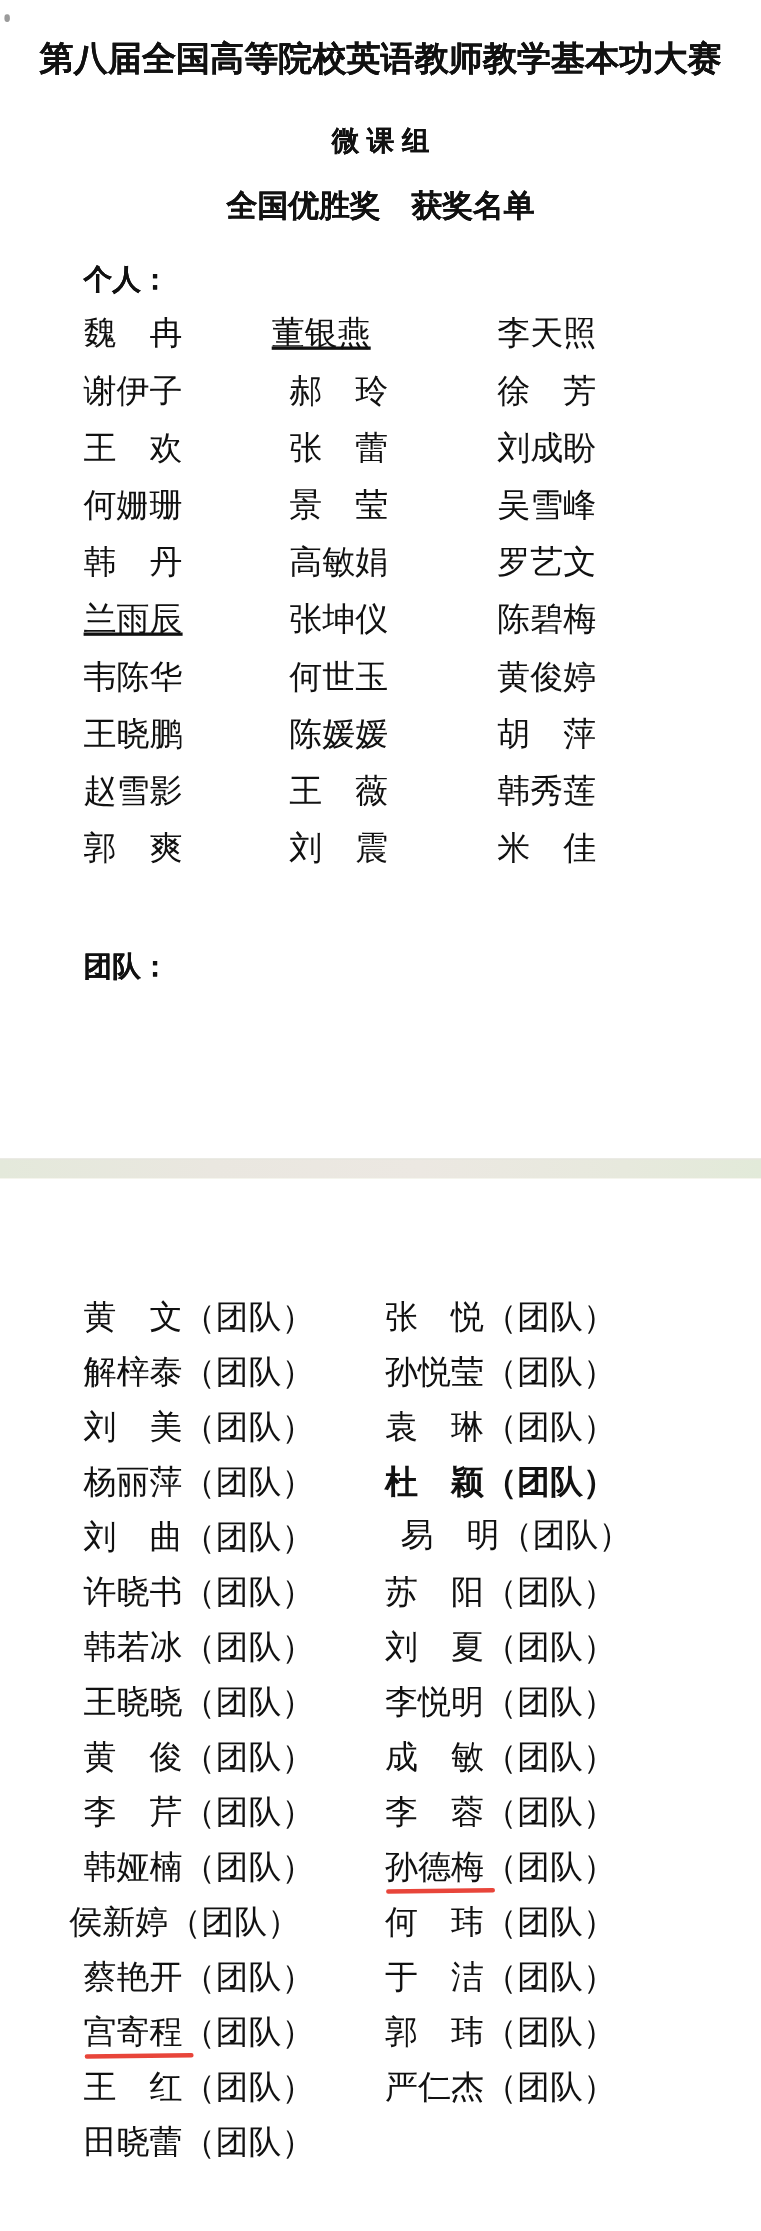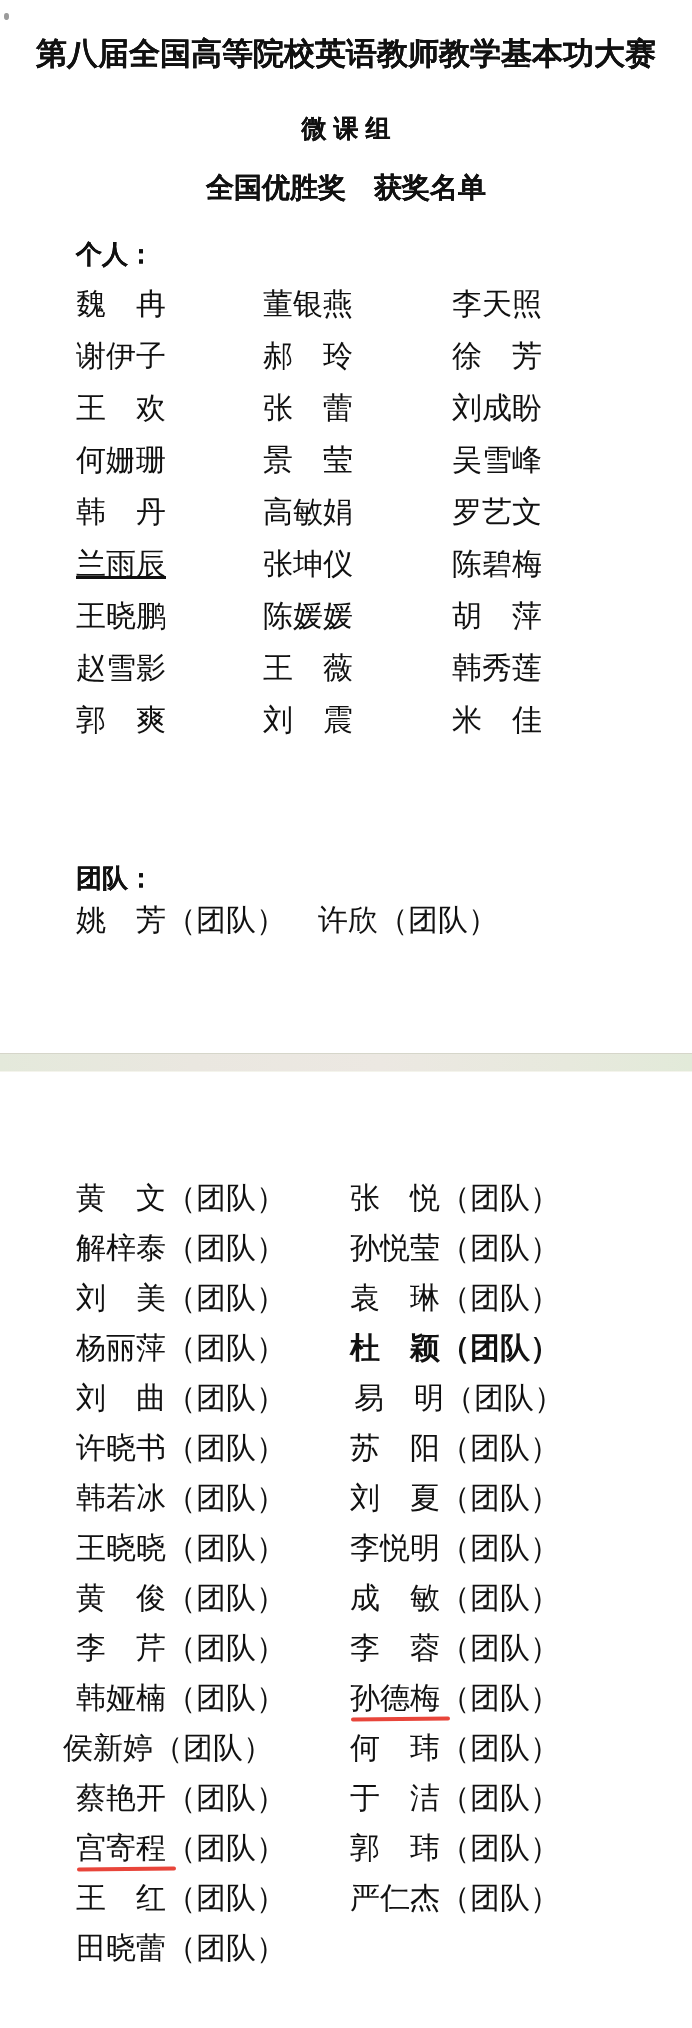--- a/index.html
+++ b/index.html
@@ -58,21 +58,21 @@
   <section class="page" id="page1">
     <span id="speck"></span>
     <div class="ttl" id="title1">第八届全国高等院校英语教师教学基本功大赛</div>
     <div class="ttl" id="title2">微课组</div>
     <div class="ttl" id="title3">全国优胜奖　获奖名单</div>
 
     <div class="sec-head" id="ind-head">个人：</div>
     <div class="grid" id="ind-grid">
         <div class="row">
           <span class="cell" style="left: 76px;">魏　冉</span>
-          <span class="cell" style="left: 263px;">董银燕</span>
+          <span class="cell" style="left: 247px; text-decoration: underline;">董银燕</span>
           <span class="cell" style="left: 452px;">李天照</span>
         </div>
         <div class="row">
           <span class="cell" style="left: 76px;">谢伊子</span>
           <span class="cell" style="left: 263px;">郝　玲</span>
           <span class="cell" style="left: 452px;">徐　芳</span>
         </div>
         <div class="row">
           <span class="cell" style="left: 76px;">王　欢</span>
           <span class="cell" style="left: 263px;">张　蕾</span>
@@ -87,43 +87,42 @@
           <span class="cell" style="left: 76px;">韩　丹</span>
           <span class="cell" style="left: 263px;">高敏娟</span>
           <span class="cell" style="left: 452px;">罗艺文</span>
         </div>
         <div class="row">
           <span class="cell" style="left: 76px; text-decoration: underline;">兰雨辰</span>
           <span class="cell" style="left: 263px;">张坤仪</span>
           <span class="cell" style="left: 452px;">陈碧梅</span>
         </div>
         <div class="row">
+          <span class="cell" style="left: 76px;">韦陈华</span>
+          <span class="cell" style="left: 263px;">何世玉</span>
+          <span class="cell" style="left: 452px;">黄俊婷</span>
+        </div>
+        <div class="row">
           <span class="cell" style="left: 76px;">王晓鹏</span>
           <span class="cell" style="left: 263px;">陈媛媛</span>
           <span class="cell" style="left: 452px;">胡　萍</span>
         </div>
         <div class="row">
           <span class="cell" style="left: 76px;">赵雪影</span>
           <span class="cell" style="left: 263px;">王　薇</span>
           <span class="cell" style="left: 452px; text-align: right;">韩秀莲</span>
         </div>
         <div class="row">
           <span class="cell" style="left: 76px;">郭　爽</span>
           <span class="cell" style="left: 263px;">刘　震</span>
           <span class="cell" style="left: 452px;">米　佳</span>
         </div>
       </div>
 
     <div class="sec-head" id="team-head">团队：</div>
-    <div class="grid" id="team-grid-p1">
-        <div class="row">
-          <span class="cell" style="left: 76px;"><span class="nm">姚　芳</span><span class="sfx">（团队）</span></span>
-          <span class="cell" style="left: 318px;"><span class="nm">许欣</span><span class="sfx">（团队）</span></span>
-        </div>
-      </div>
   </section>
 
   <div id="sep"></div>
 
   <section class="page" id="page2">
     <div class="grid" id="team-grid-p2">
         <div class="row">
           <span class="cell" style="left: 76px;"><span class="nm">黄　文</span><span class="sfx">（团队）</span></span>
           <span class="cell" style="left: 350px;"><span class="nm">张　悦</span><span class="sfx">（团队）</span></span>
         </div>
@@ -134,21 +133,21 @@
         <div class="row">
           <span class="cell" style="left: 76px;"><span class="nm">刘　美</span><span class="sfx">（团队）</span></span>
           <span class="cell" style="left: 350px;"><span class="nm">袁　琳</span><span class="sfx">（团队）</span></span>
         </div>
         <div class="row">
           <span class="cell" style="left: 76px;"><span class="nm">杨丽萍</span><span class="sfx">（团队）</span></span>
           <span class="cell" style="left: 350px; font-weight: bold;"><span class="nm">杜　颖</span><span class="sfx">（团队）</span></span>
         </div>
         <div class="row">
           <span class="cell" style="left: 76px;"><span class="nm">刘　曲</span><span class="sfx">（团队）</span></span>
-          <span class="cell" style="left: 354px;"><span class="nm">易　明</span><span class="sfx">（团队）</span></span>
+          <span class="cell" style="left: 364px; font-family: Liberation Mono, monospace;"><span class="nm">易　明</span><span class="sfx">（团队）</span></span>
         </div>
         <div class="row">
           <span class="cell" style="left: 76px;"><span class="nm">许晓书</span><span class="sfx">（团队）</span></span>
           <span class="cell" style="left: 350px;"><span class="nm">苏　阳</span><span class="sfx">（团队）</span></span>
         </div>
         <div class="row">
           <span class="cell" style="left: 76px;"><span class="nm">韩若冰</span><span class="sfx">（团队）</span></span>
           <span class="cell" style="left: 350px;"><span class="nm">刘　夏</span><span class="sfx">（团队）</span></span>
         </div>
         <div class="row">

